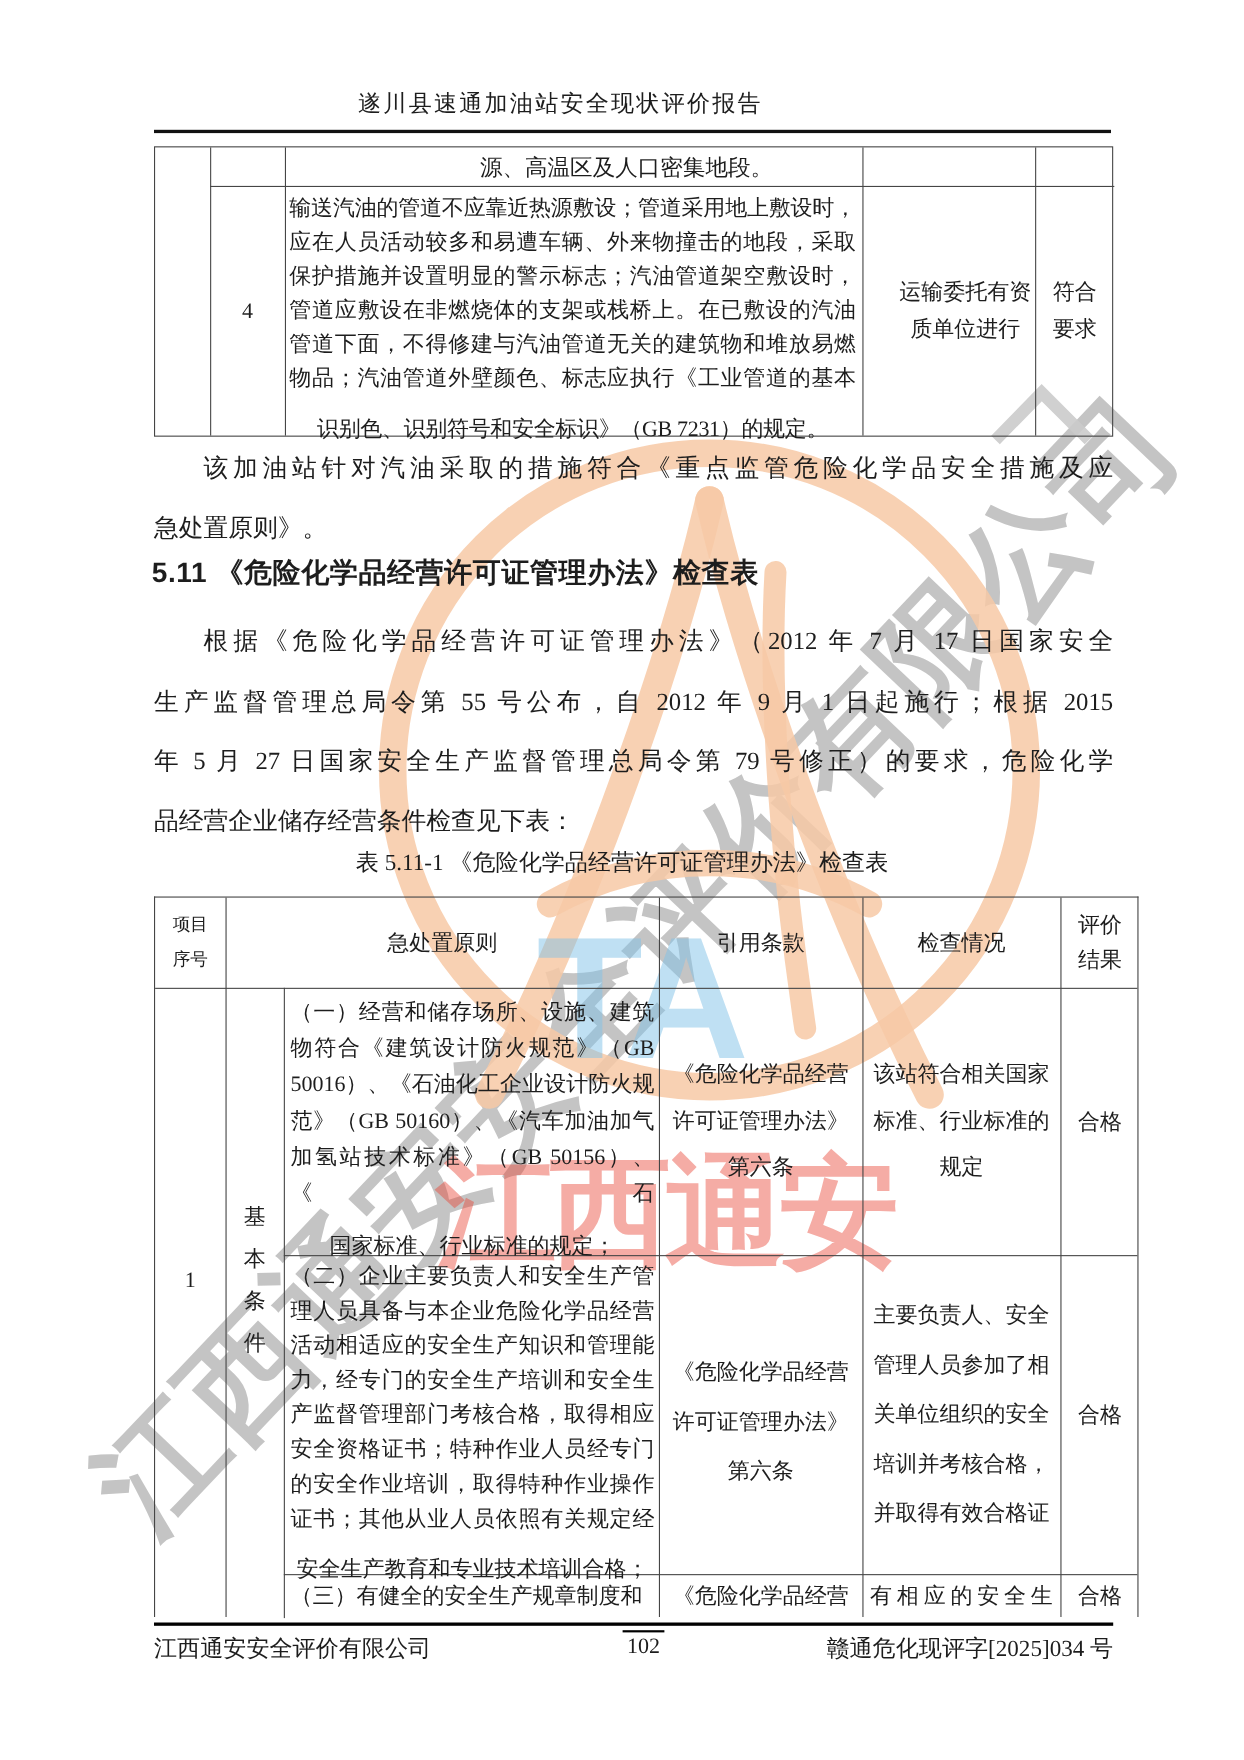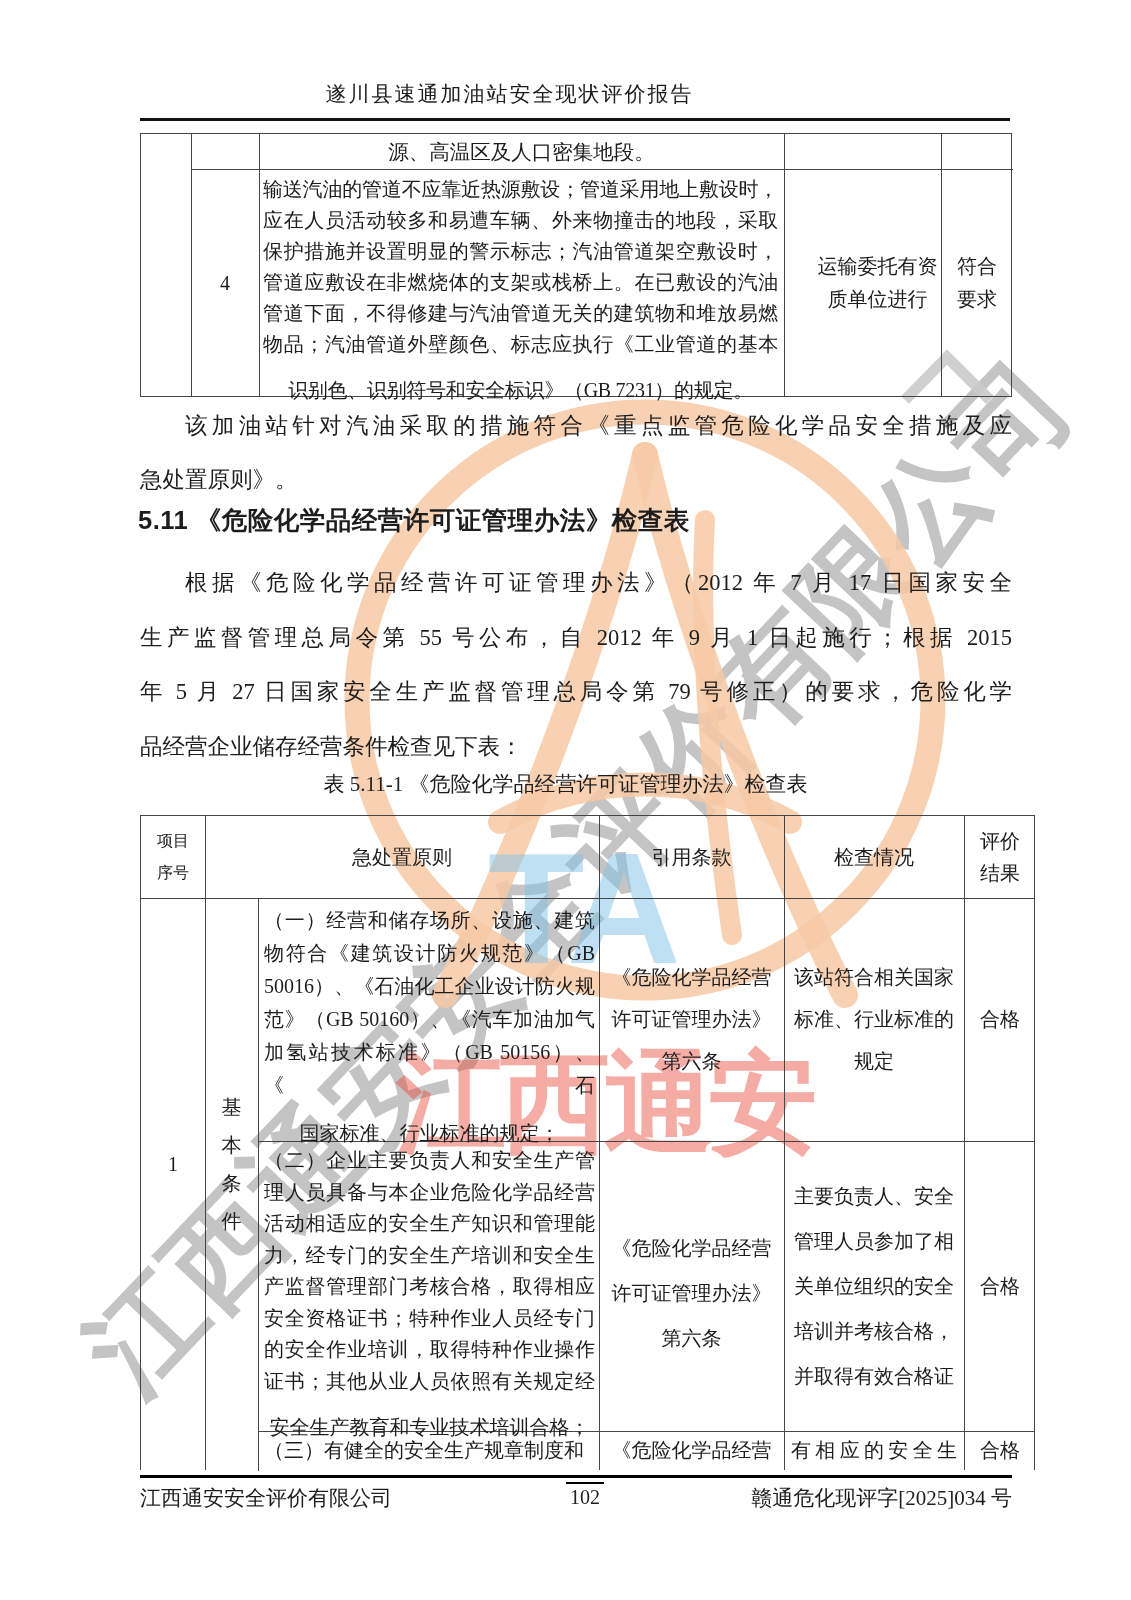--- a/index.html
+++ b/index.html
@@ -66,21 +66,21 @@
     <div class="abs doc-title">遂川县速通加油站安全现状评价报告</div>
     <div class="abs title-rule"></div>
 
     <div class="abs tbl" style="left:140px;top:133px;width:872px;height:264px;">
       <div class="vline" style="left:50px;"></div>
       <div class="vline" style="left:118px;"></div>
       <div class="vline" style="left:643px;"></div>
       <div class="vline" style="left:800px;"></div>
       <div class="hline" style="left:50px;top:35px;width:822px;"></div>
 
-      <div class="abs" style="left:120px;top:4px;width:521px;font-size:20.5px;text-align:center;">源、高温区及人口密集地段。</div>
+      <div class="abs" style="left:120px;top:4px;width:521px;font-size:20.5px;text-align:center;padding-left:48px;">源、高温区及人口密集地段。</div>
 
       <div class="abs cell-c" style="left:50px;top:35px;width:68px;height:229px;font-size:20px;">4</div>
 
       <div class="abs lines just" style="left:122px;top:40px;width:515px;font-size:20px;line-height:31px;letter-spacing:-0.3px;">
           <div>输送汽油的管道不应靠近热源敷设；管道采用地上敷设时，</div>
           <div>应在人员活动较多和易遭车辆、外来物撞击的地段，采取</div>
           <div>保护措施并设置明显的警示标志；汽油管道架空敷设时，</div>
           <div>管道应敷设在非燃烧体的支架或栈桥上。在已敷设的汽油</div>
           <div>管道下面，不得修建与汽油管道无关的建筑物和堆放易燃</div>
           <div>物品；汽油管道外壁颜色、标志应执行《工业管道的基本</div>

